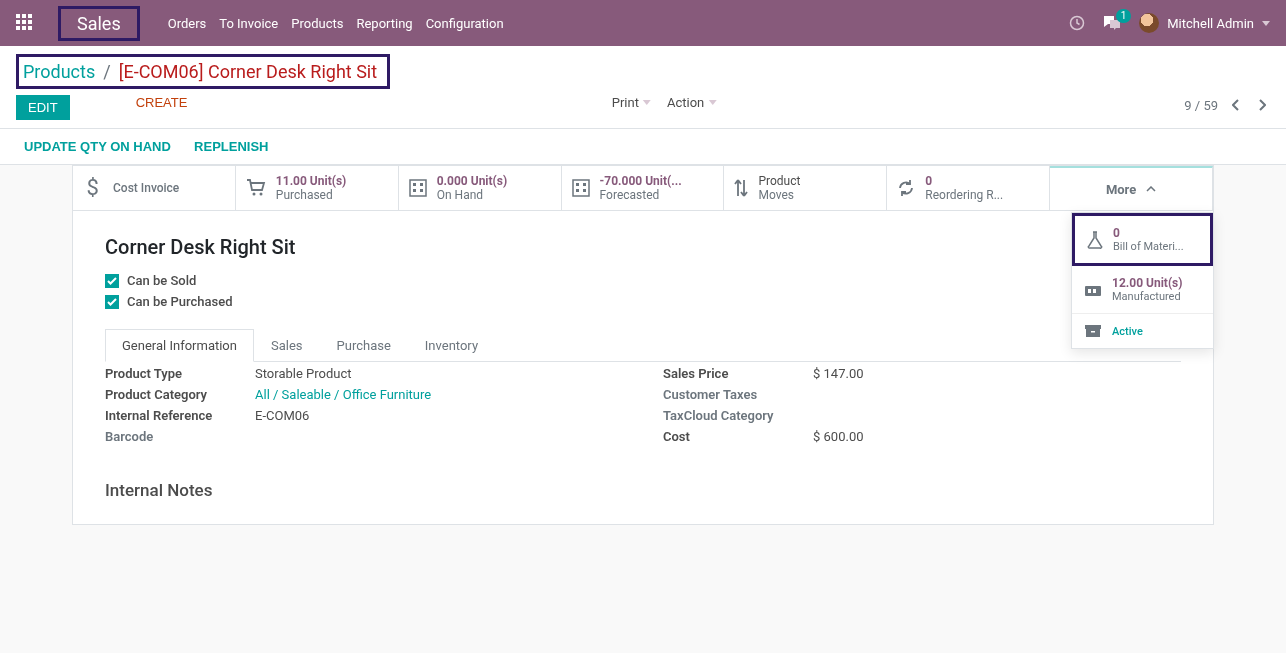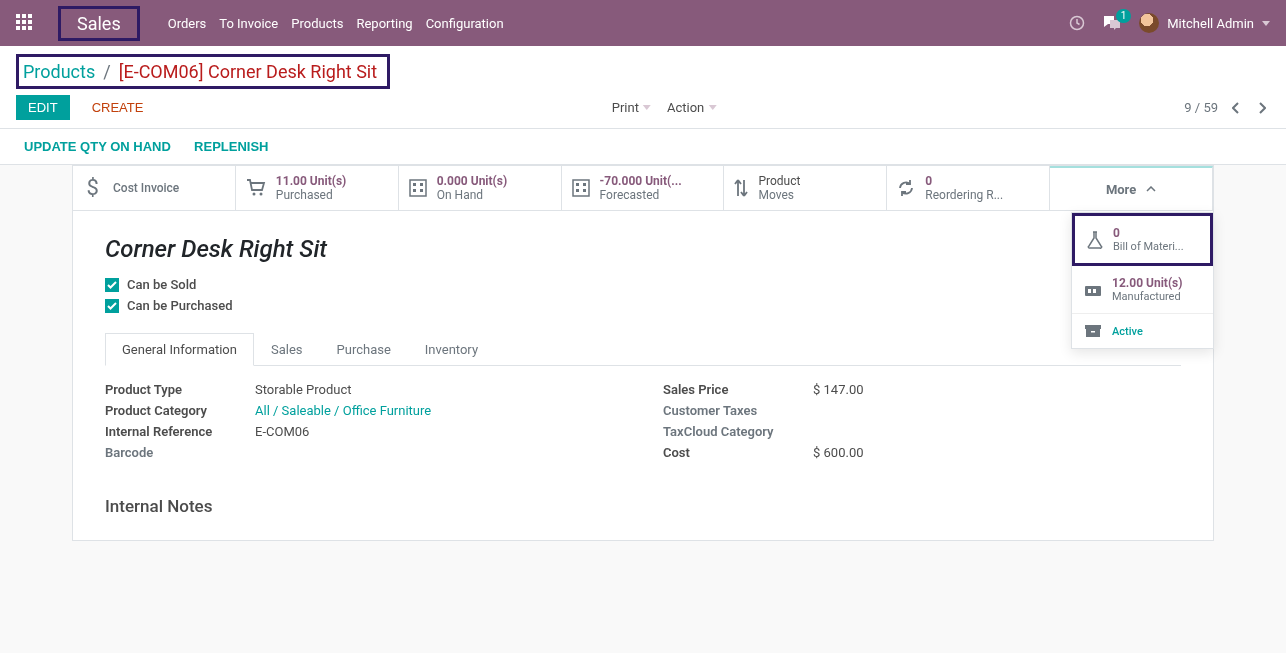--- a/index.html
+++ b/index.html
@@ -15,21 +15,21 @@
 .chat-wrap { position: relative; cursor: pointer; }
 .chat-badge { position: absolute; top: -6px; right: -10px; background: #00a09d; color: #fff; font-size: 10px; border-radius: 8px; padding: 0 5px; line-height: 14px; }
 .user { display: flex; align-items: center; gap: 8px; cursor: pointer; }
 .avatar { width: 20px; height: 20px; border-radius: 50%; background: radial-gradient(circle at 40% 35%, #f2c49b 35%, #7a4a2b 36%); }
 .caret { width: 0; height: 0; border-left: 4px solid transparent; border-right: 4px solid transparent; border-top: 5px solid #d9c8d4; }
 .subbar { background: #fff; padding: 8px 16px 0 16px; border-bottom: 1px solid #dee2e6; }
 .breadcrumb { display: inline-flex; align-items: center; font-size: 18px; padding: 4px 10px 4px 4px; border: 3px solid #2e1a64; margin-bottom: 6px; }
 .breadcrumb .link { color: #00a09d; cursor: pointer; }
 .breadcrumb .sep { color: #6c757d; margin: 0 8px; }
 .breadcrumb .current { color: #b91c1c; }
-.controls-row { display: flex; align-items: center; }
+.controls-row { display: flex; align-items: flex-start; gap: 44px; }
 .btn-edit { background: #00a09d; color: #fff; border: none; padding: 5px 12px; font-weight: 500; font-size: 13px; cursor: pointer; margin-right: 12px; }
 .btn-link { color: #c2410c; background: none; border: none; font-weight: 500; font-size: 13px; cursor: pointer; margin-left: 10px; }
 .center-actions { position: absolute; left: 50%; transform: translateX(-50%); display: flex; gap: 16px; padding-left: 42px; }
 .dd { color: #4c4c4c; cursor: pointer; display: flex; align-items: center; gap: 4px; font-size: 13px; }
 .pager { margin-left: auto; display: flex; align-items: center; gap: 10px; color: #6c757d; }
 .pager .chev { cursor: pointer; padding: 4px; }
 .secbar { background: #fff; padding: 10px 24px; border-bottom: 1px solid #dee2e6; }
 .secbar button { color: #00a09d; background: none; border: none; font-weight: 600; font-size: 13px; cursor: pointer; margin-right: 20px; }
 .sheet-wrap { padding: 0 72px 24px 72px; }
 .stat-row { display: flex; border: 1px solid #dee2e6; border-bottom: none; background: #fff; position: relative; }
@@ -42,27 +42,27 @@
 .stat.single .l { color: #6c757d; font-weight: 500; }
 .more-btn { justify-content: center; color: #6c757d; font-weight: 700; border-top: 2px solid #a5e0de; }
 .more-menu { position: absolute; right: -1px; top: 46px; width: 143px; background: #fff; border: 1px solid #dee2e6; box-shadow: 0 4px 12px rgba(0,0,0,0.1); z-index: 10; }
 .more-item { display: flex; align-items: center; gap: 10px; padding: 10px 12px; border-bottom: 1px solid #eee; cursor: pointer; }
 .more-item:last-child { border-bottom: none; }
 .more-item.hl { border: 3px solid #2e1a64; }
 .more-item .v { color: #875a7b; font-weight: 700; font-size: 12px; }
 .more-item .l { color: #6c757d; font-size: 11px; white-space: nowrap; overflow: hidden; text-overflow: ellipsis; }
 .more-item.active .l { color: #00a09d; font-weight: 500; }
 .sheet { background: #fff; border: 1px solid #dee2e6; padding: 24px 32px; }
-h1.title { font-size: 24px; font-weight: 500; color: #212529; margin-bottom: 14px; font-style: italic; }
+h1.title { font-size: 20px; font-weight: 500; color: #212529; margin-bottom: 14px; }
 .checks { display: flex; flex-direction: column; gap: 6px; margin-bottom: 20px; }
 .check { display: flex; align-items: center; gap: 8px; }
 .chkbox { width: 14px; height: 14px; background: #00a09d; display: flex; align-items: center; justify-content: center; }
 .chkbox svg { stroke: #fff; }
 .check span { font-weight: 500; color: #4c4c4c; font-size: 13px; }
-.tabs { display: flex; border-bottom: 1px solid #dee2e6; margin-bottom: 16px; }
+.tabs { display: flex; border-bottom: 1px solid #dee2e6; margin-bottom: 4px; }
 .tab { padding: 8px 16px; border: 1px solid transparent; border-bottom: none; cursor: pointer; color: #6c757d; font-size: 13px; }
 .tab.active { border-color: #dee2e6; border-bottom: 1px solid #fff; margin-bottom: -1px; color: #4c4c4c; background: #fff; }
 .form-grid { display: flex; gap: 40px; margin-bottom: 30px; }
 .col { flex: 1; }
 .frow { display: flex; margin-bottom: 6px; }
 .frow .lbl { width: 150px; font-weight: 600; font-size: 13px; }
 .frow .lbl.gray { color: #6c757d; }
 .frow .val { font-size: 13px; }
 .frow .val.link { color: #00a09d; cursor: pointer; }
 .notes-h { font-size: 17px; font-weight: 500; color: #4c4c4c; }

